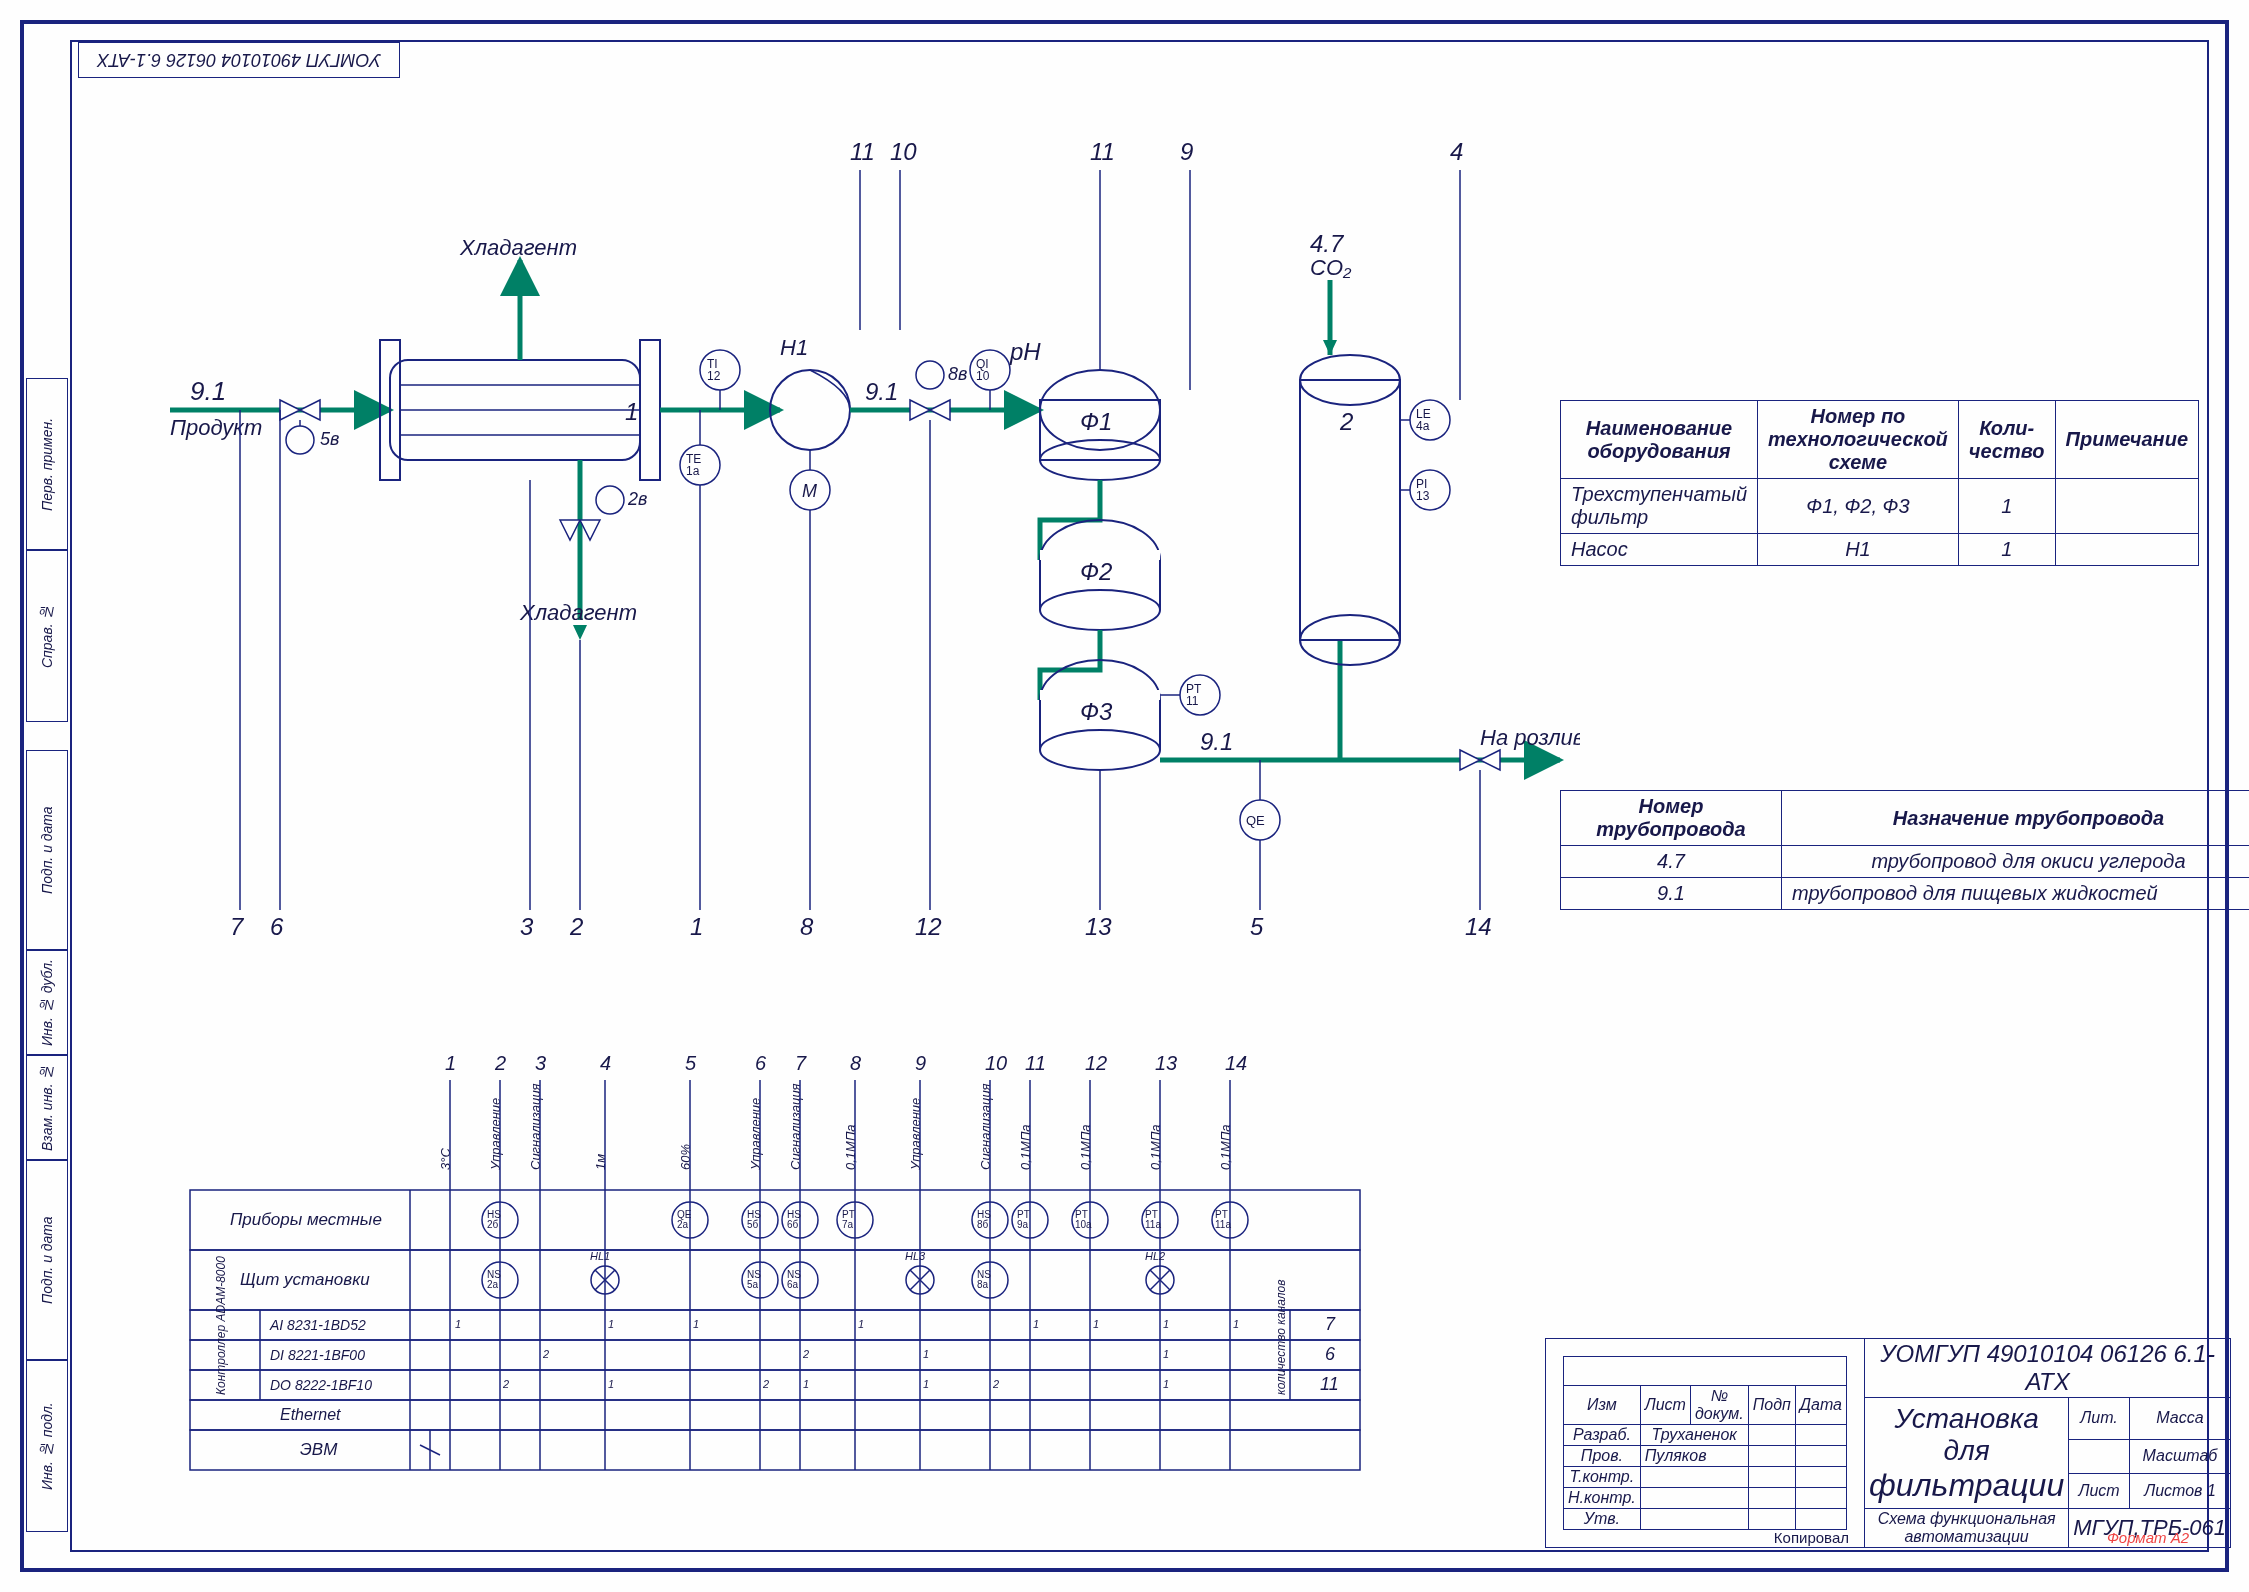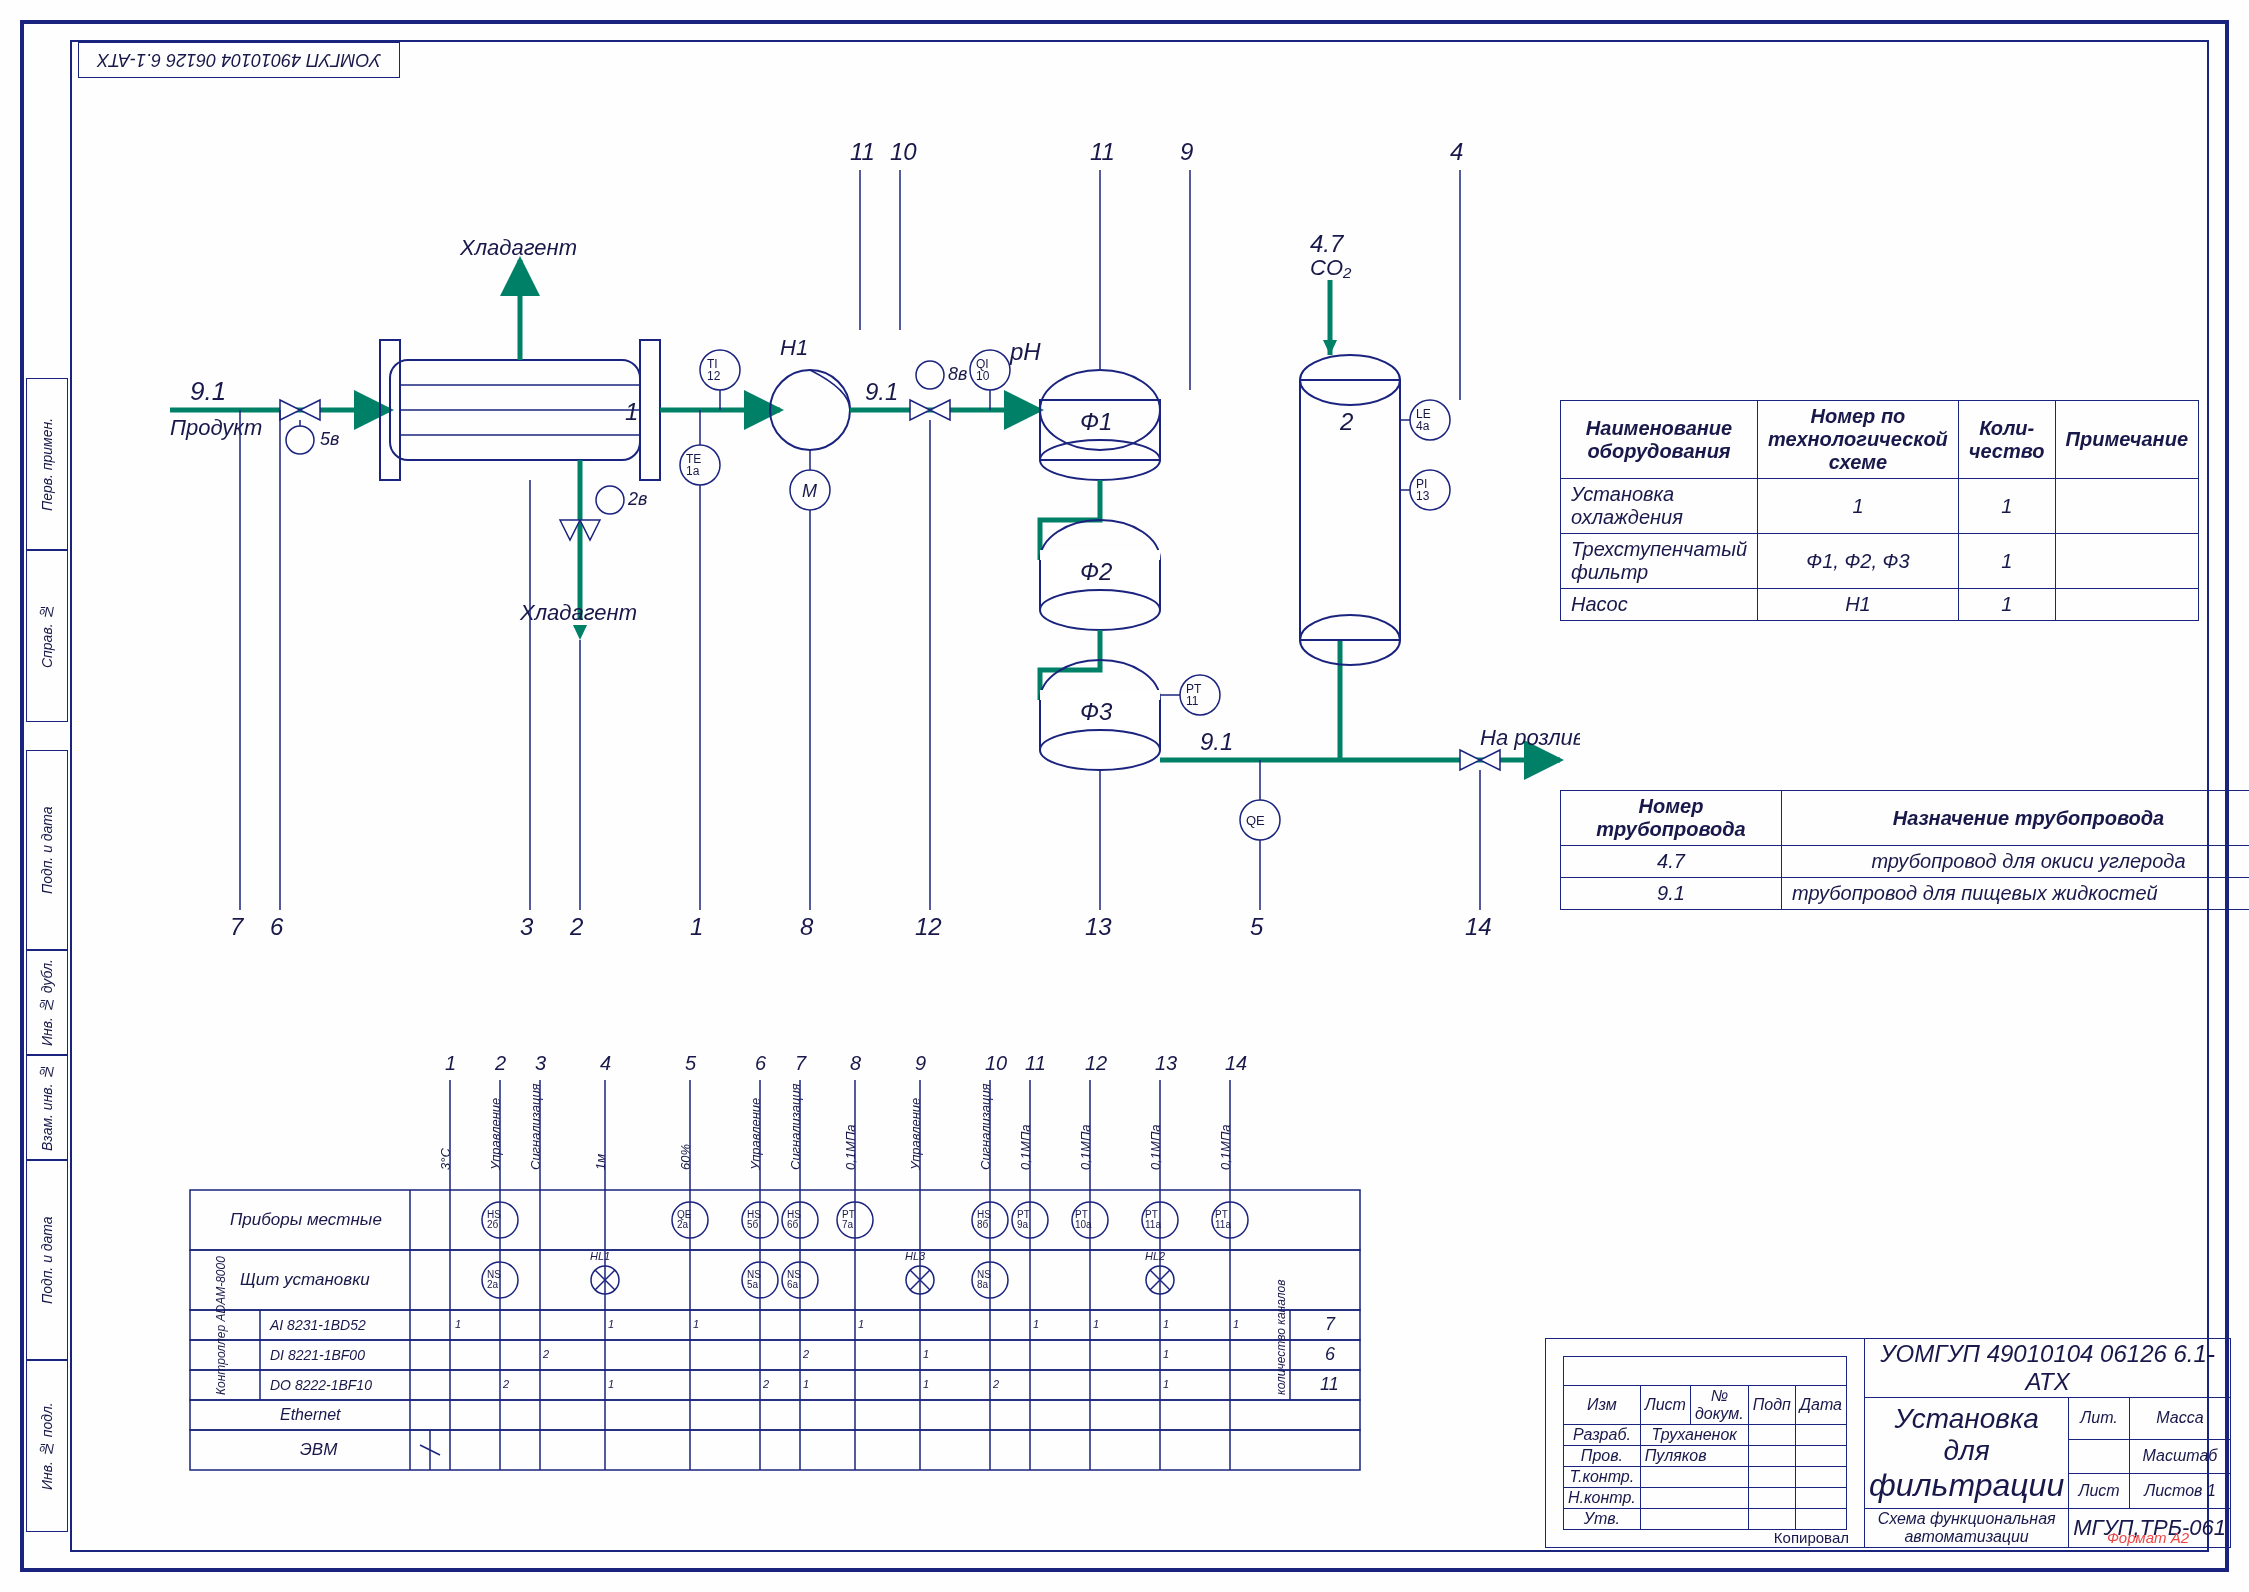--- a/index.html
+++ b/index.html
@@ -207,26 +207,20 @@
   </svg>
 
   <table style="position:absolute;left:1560px;top:400px;width:620px;border-radius:14px;">
     <tbody>
         <tr>
       <th style="width:230px">Наименование оборудования</th>
       <th style="width:200px">Номер по технологической схеме</th>
       <th style="width:80px">Коли-чество</th>
       <th style="width:110px">Примечание</th>
     </tr>
-    <tr>
-          <td style="text-align:left">Установка охлаждения</td>
-          <td>1</td>
-          <td>1</td>
-          <td></td>
-        </tr>
     <tr>
           <td style="text-align:left">Трехступенчатый фильтр</td>
           <td>Ф1, Ф2, Ф3</td>
           <td>1</td>
           <td></td>
         </tr>
     <tr>
           <td style="text-align:left">Насос</td>
           <td>Н1</td>
           <td>1</td>

